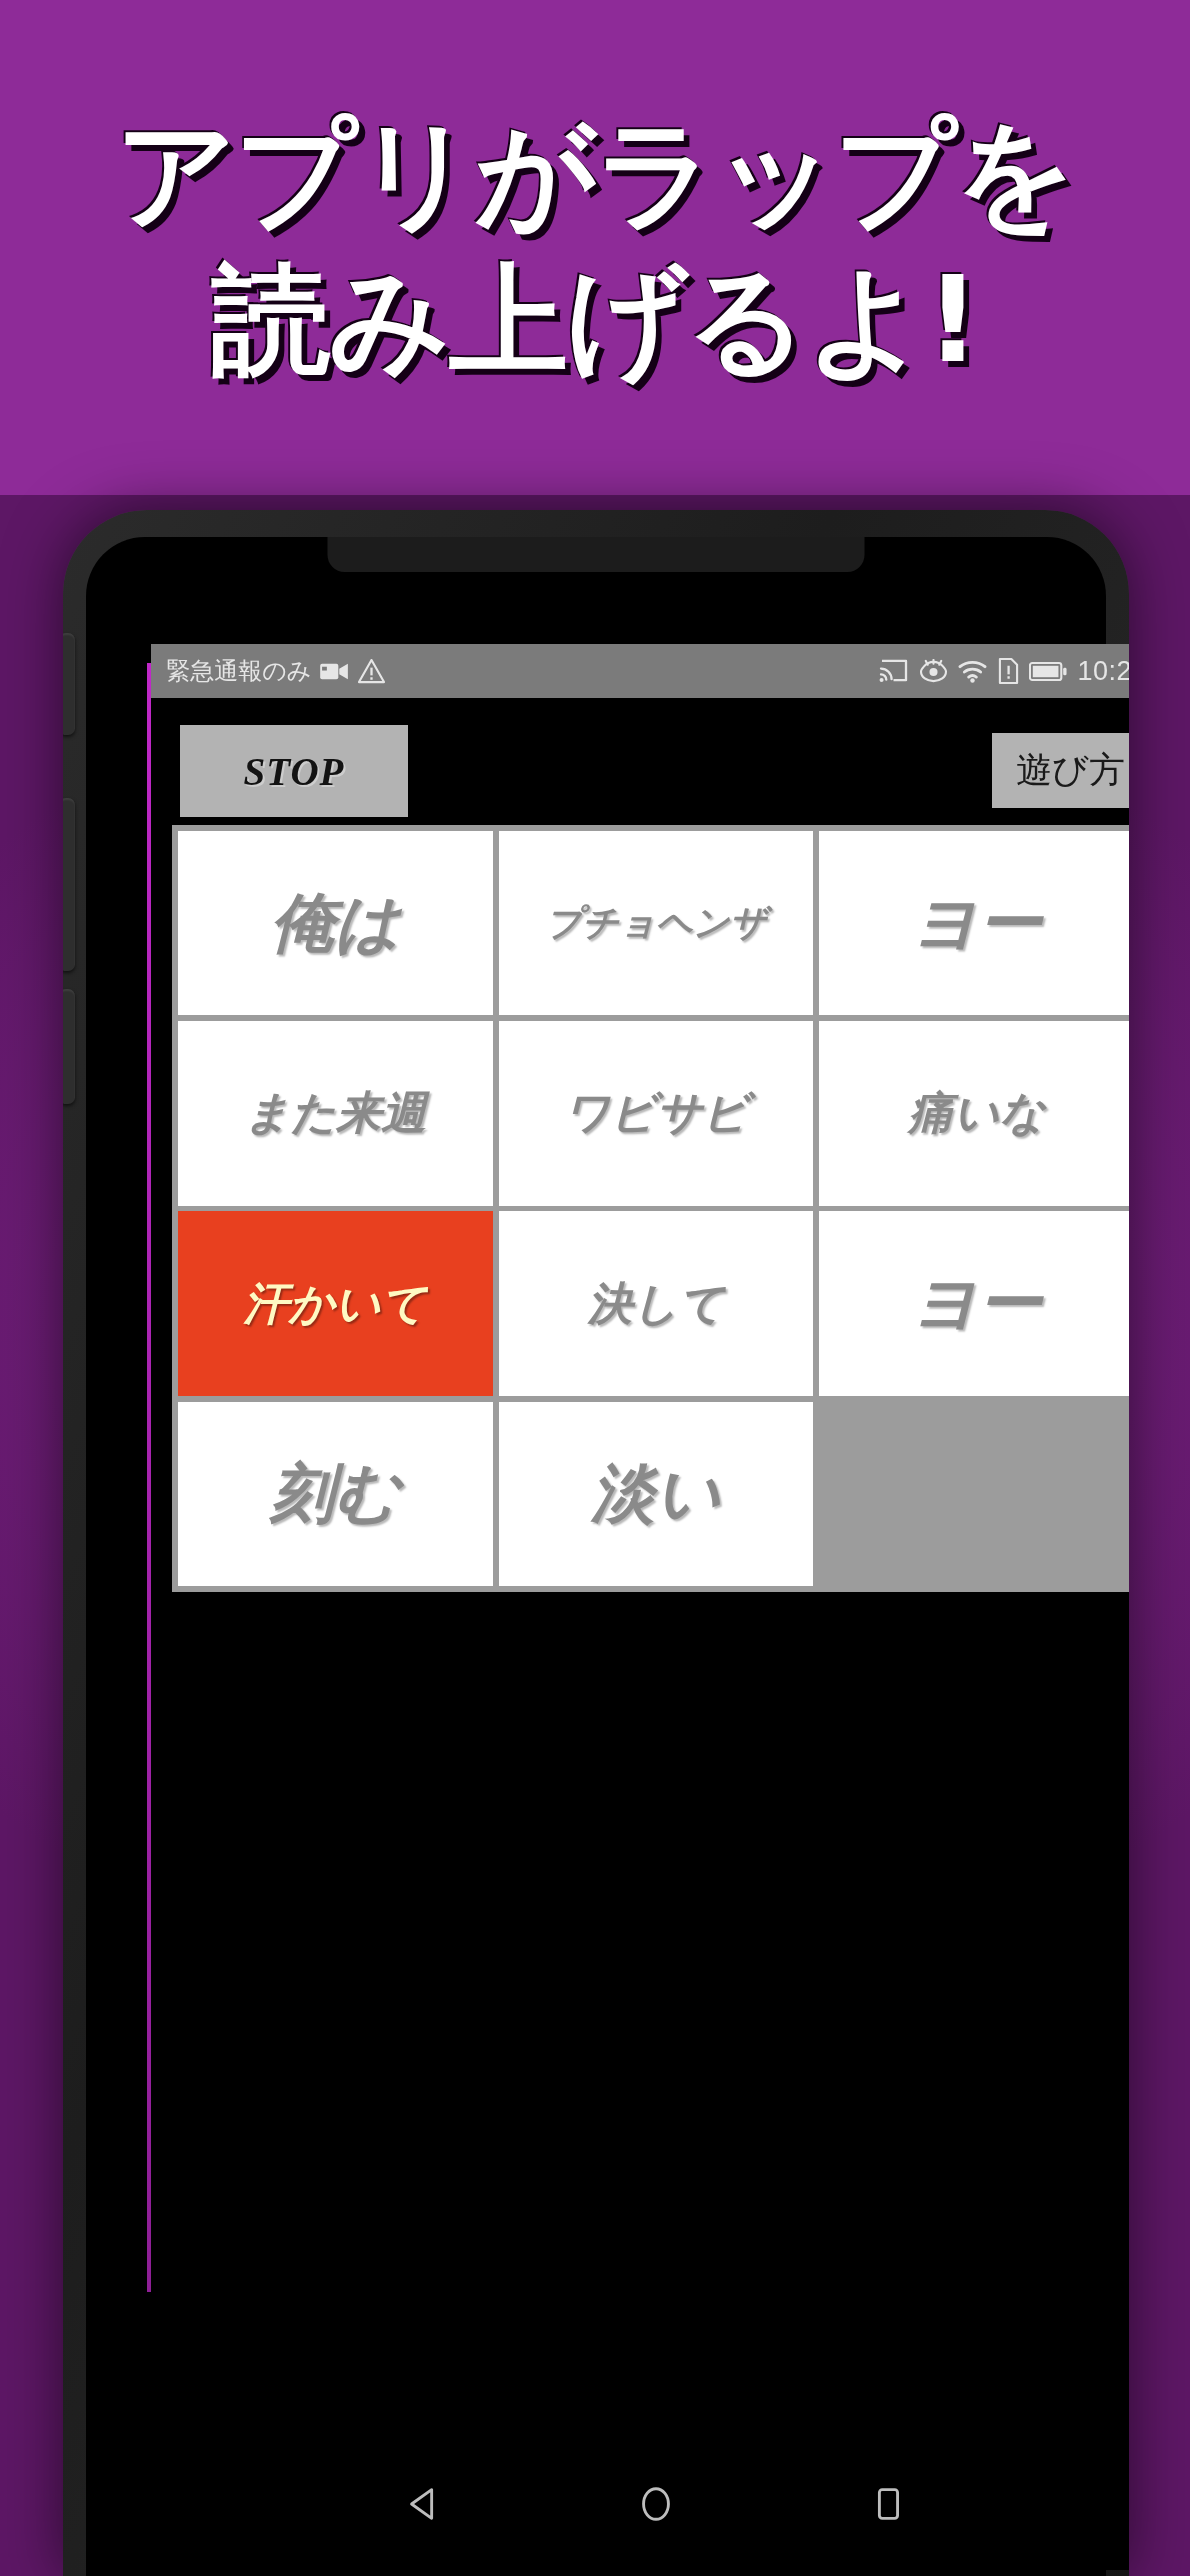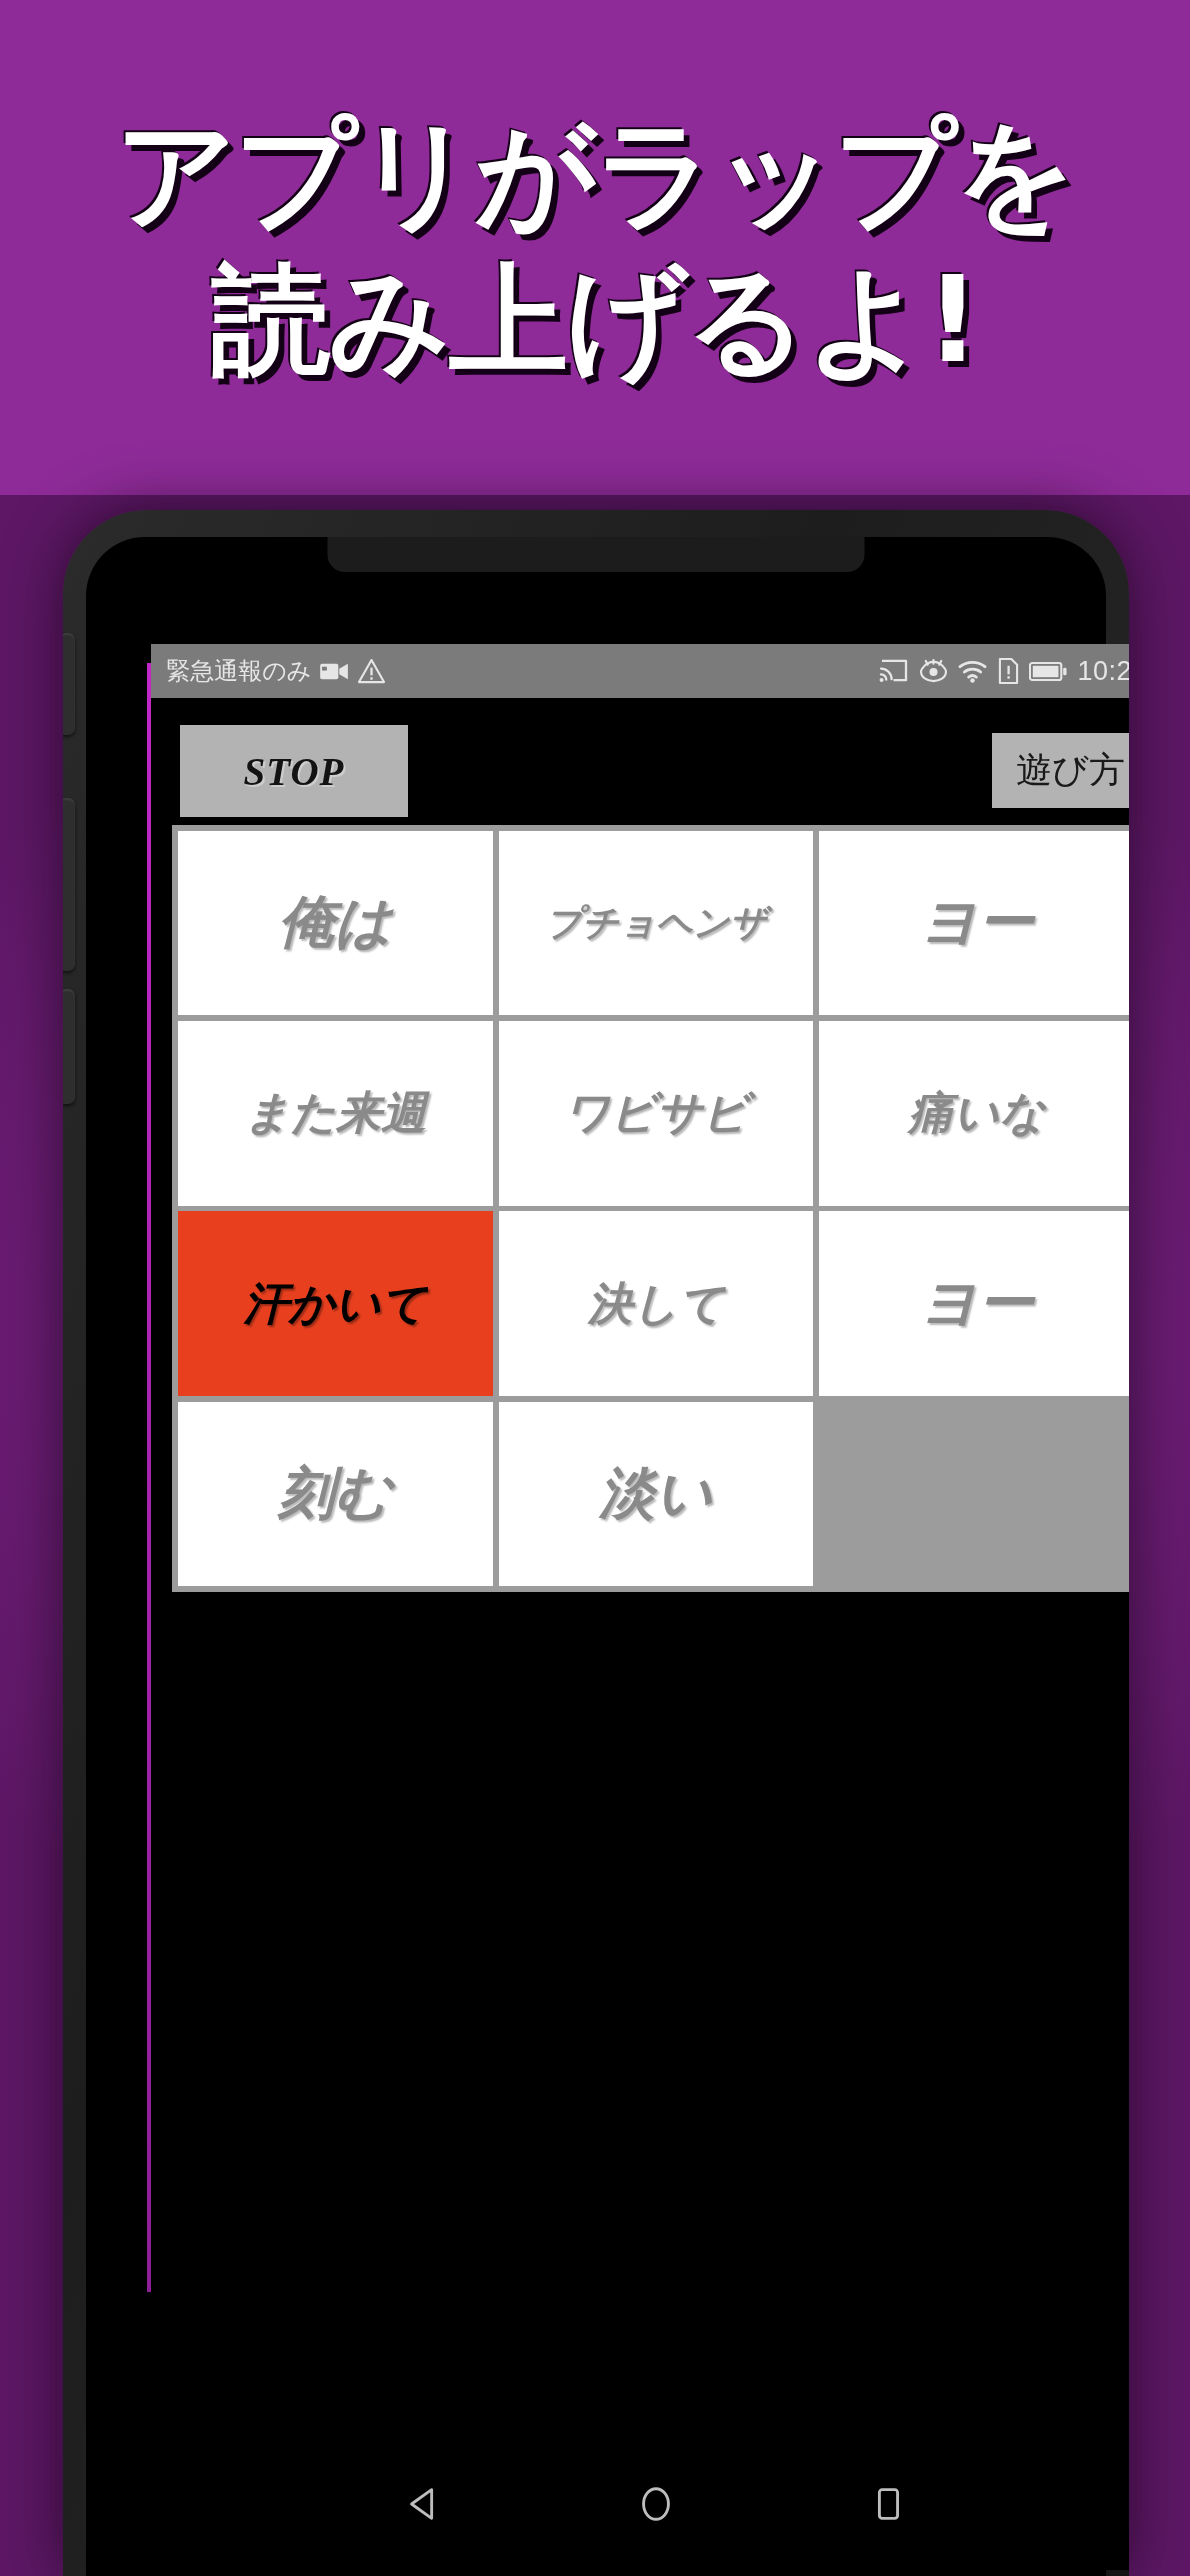--- a/index.html
+++ b/index.html
@@ -151,25 +151,25 @@
   }
   .cell span{
     font-style:italic;
     font-weight:bold;
     color:#8a8a8a;
     font-family:"DejaVu Sans","Liberation Sans",sans-serif;
     text-shadow:1.9px 1.9px 1.9px rgba(0,0,0,.28);
     white-space:nowrap;
     letter-spacing:0px;
   }
-  .cell.size-lg span{ font-size:56px;font-style:italic; }
+  .cell.size-lg span{ font-size:64px;font-style:italic; }
   .cell.size-md span{ font-size:45px; }
   .cell.size-sm span{ font-size:36px; }
   .cell.selected{ background:#E8401F; }
-  .cell.selected span{ color:#000000; text-shadow:1.9px 1.9px 1.9px rgba(0,0,0,.35); }
+  .cell.selected span{ color:#fef9c3; text-shadow:1.9px 1.9px 1.9px rgba(0,0,0,.35); }
 
   
   #lyrics{
     position:absolute; left:21px; top:909px; width:968px;
     color:#e8e8e8;
     font-size:48px;
     line-height:1.19;
     letter-spacing:-1px;
     font-family:"DejaVu Sans","Liberation Sans",sans-serif;
     text-align:left;

